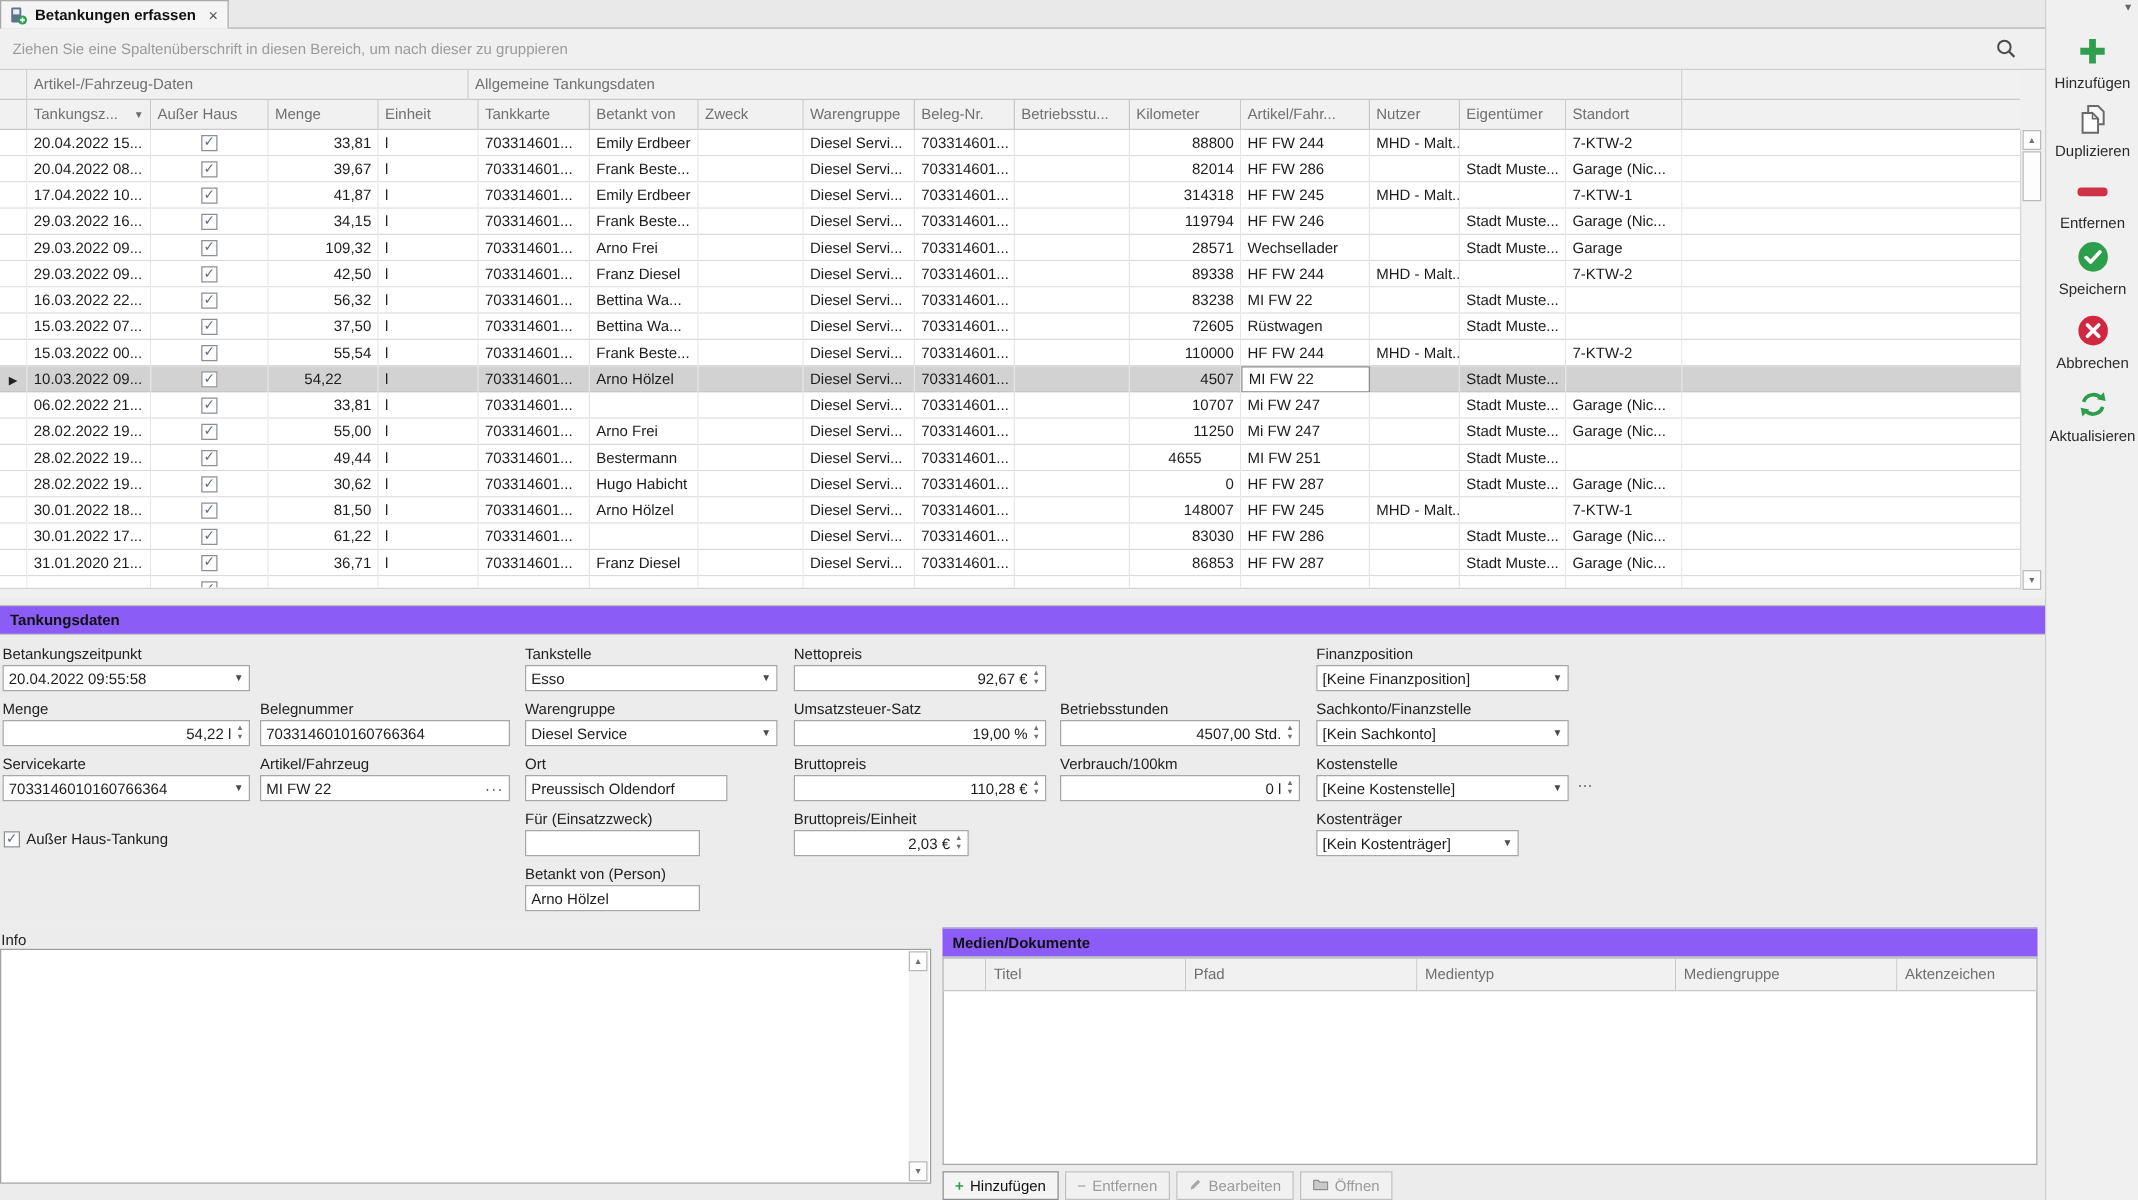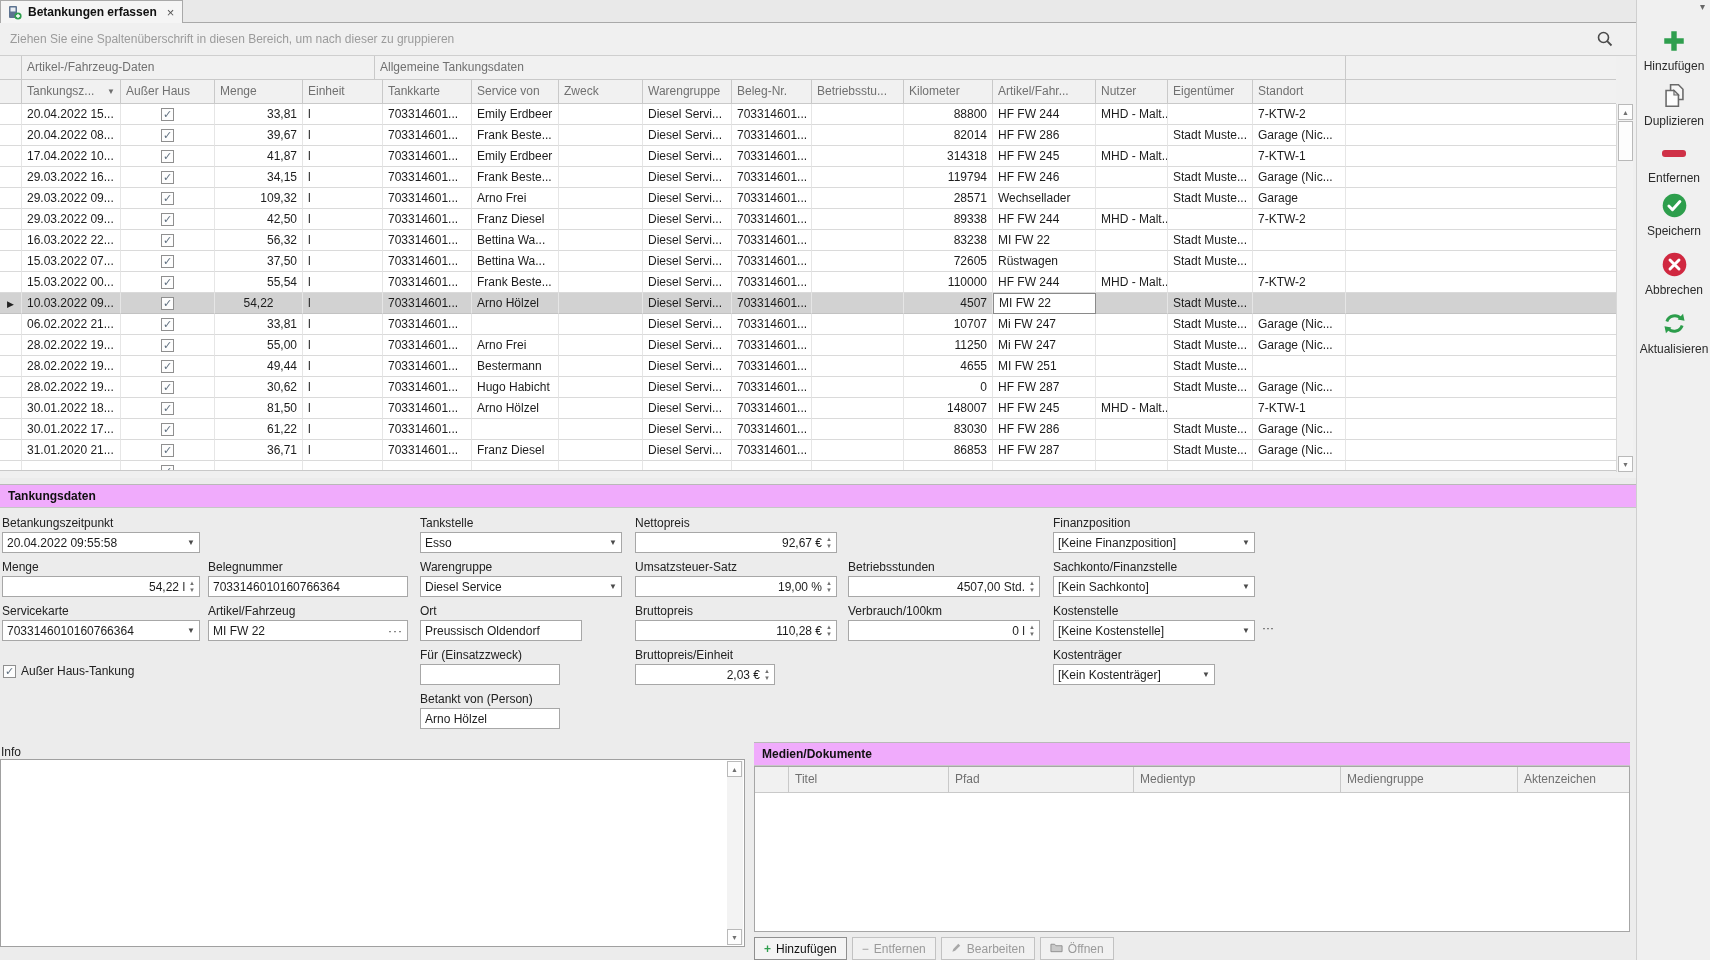--- a/index.html
+++ b/index.html
@@ -49,21 +49,21 @@
   .sortglyph { float:right; color:#6e6e6e; font-size:8px; }
 
   
   .vscroll { position:absolute; width:17px; background:#f2f2f2; border-left:1px solid #d8d8d8; }
   .sbtn { position:absolute; left:1px; width:15px; height:16px; background:#fdfdfd; border:1px solid #b9b9b9;
           color:#707070; font-size:7px; text-align:center; line-height:15px; }
   .sthumb { position:absolute; left:1px; width:15px; background:#fdfdfd; border:1px solid #b9b9b9; }
 
   
   .formsec { position:absolute; left:0; top:478px; width:1636px; height:264px; background:#ececec; }
-  .secband { height:24px; background:#f0abfc; border-top:1px solid #b9b9b9; border-bottom:1px solid #c6c6c6;
+  .secband { height:24px; background:#8b5cf6; border-top:1px solid #b9b9b9; border-bottom:1px solid #c6c6c6;
              line-height:23px; padding:0 8px; font-weight:bold; color:#111; }
   .formsec .secband { margin-top:6px; }
   .fgroup { position:absolute; }
   .flabel { height:15px; font-size:12px; color:#222; white-space:nowrap; }
   .fbox { margin-top:1px; height:21px; background:#fff; border:1px solid #a7a7a7; display:flex; align-items:center;
           padding:0 4px; font-size:12px; overflow:hidden; white-space:nowrap; }
   .fval { flex:1; overflow:hidden; }
   .fbox.num .fval { text-align:right; }
   .arrow { color:#4a4a4a; font-size:8px; margin-left:4px; }
   .spin { display:flex; flex-direction:column; justify-content:center; margin-left:4px; color:#707070; }
@@ -130,21 +130,21 @@
           <div class="gcell hcell" style="width: 971px;">Allgemeine Tankungsdaten</div>
           <div class="gcell hcell fill"></div>
         </div>
         <div class="grow ghead">
           <div class="gcell ind hcell" style="width: 22px;"></div>
           <div class="gcell hcell" style="width: 99px;">Tankungsz...<span class="sortglyph">▼</span></div>
           <div class="gcell hcell" style="width: 94px;">Außer Haus</div>
           <div class="gcell hcell" style="width: 88px;">Menge</div>
           <div class="gcell hcell" style="width: 80px;">Einheit</div>
           <div class="gcell hcell" style="width: 89px;">Tankkarte</div>
-          <div class="gcell hcell" style="width: 87px;">Service von</div>
+          <div class="gcell hcell" style="width: 87px;">Betankt von</div>
           <div class="gcell hcell" style="width: 84px;">Zweck</div>
           <div class="gcell hcell" style="width: 89px;">Warengruppe</div>
           <div class="gcell hcell" style="width: 80px;">Beleg-Nr.</div>
           <div class="gcell hcell" style="width: 92px;">Betriebsstu...</div>
           <div class="gcell hcell" style="width: 89px;">Kilometer</div>
           <div class="gcell hcell" style="width: 103px;">Artikel/Fahr...</div>
           <div class="gcell hcell" style="width: 72px;">Nutzer</div>
           <div class="gcell hcell" style="width: 85px;">Eigentümer</div>
           <div class="gcell hcell" style="width: 93px;">Standort</div>
           <div class="gcell hcell fill"></div>
@@ -382,21 +382,21 @@
           <div class="gcell " style="width: 99px;">28.02.2022 19...</div>
           <div class="gcell center" style="width: 94px;"><span class="cb">✓</span></div>
           <div class="gcell right" style="width: 88px;">49,44</div>
           <div class="gcell " style="width: 80px;">l</div>
           <div class="gcell " style="width: 89px;">703314601...</div>
           <div class="gcell " style="width: 87px;">Bestermann</div>
           <div class="gcell " style="width: 84px;"></div>
           <div class="gcell " style="width: 89px;">Diesel Servi...</div>
           <div class="gcell " style="width: 80px;">703314601...</div>
           <div class="gcell " style="width: 92px;"></div>
-          <div class="gcell right" style="width: 89px;">4655</div>
+          <div class="gcell right" style="width: 89px; text-align: center;">4655</div>
           <div class="gcell " style="width: 103px;">MI FW 251</div>
           <div class="gcell " style="width: 72px;"></div>
           <div class="gcell " style="width: 85px;">Stadt Muste...</div>
           <div class="gcell " style="width: 93px;"></div>
           <div class="gcell fill"></div>
         </div>
         <div class="grow">
           <div class="gcell ind" style="width: 22px;"></div>
           <div class="gcell " style="width: 99px;">28.02.2022 19...</div>
           <div class="gcell center" style="width: 94px;"><span class="cb">✓</span></div>

